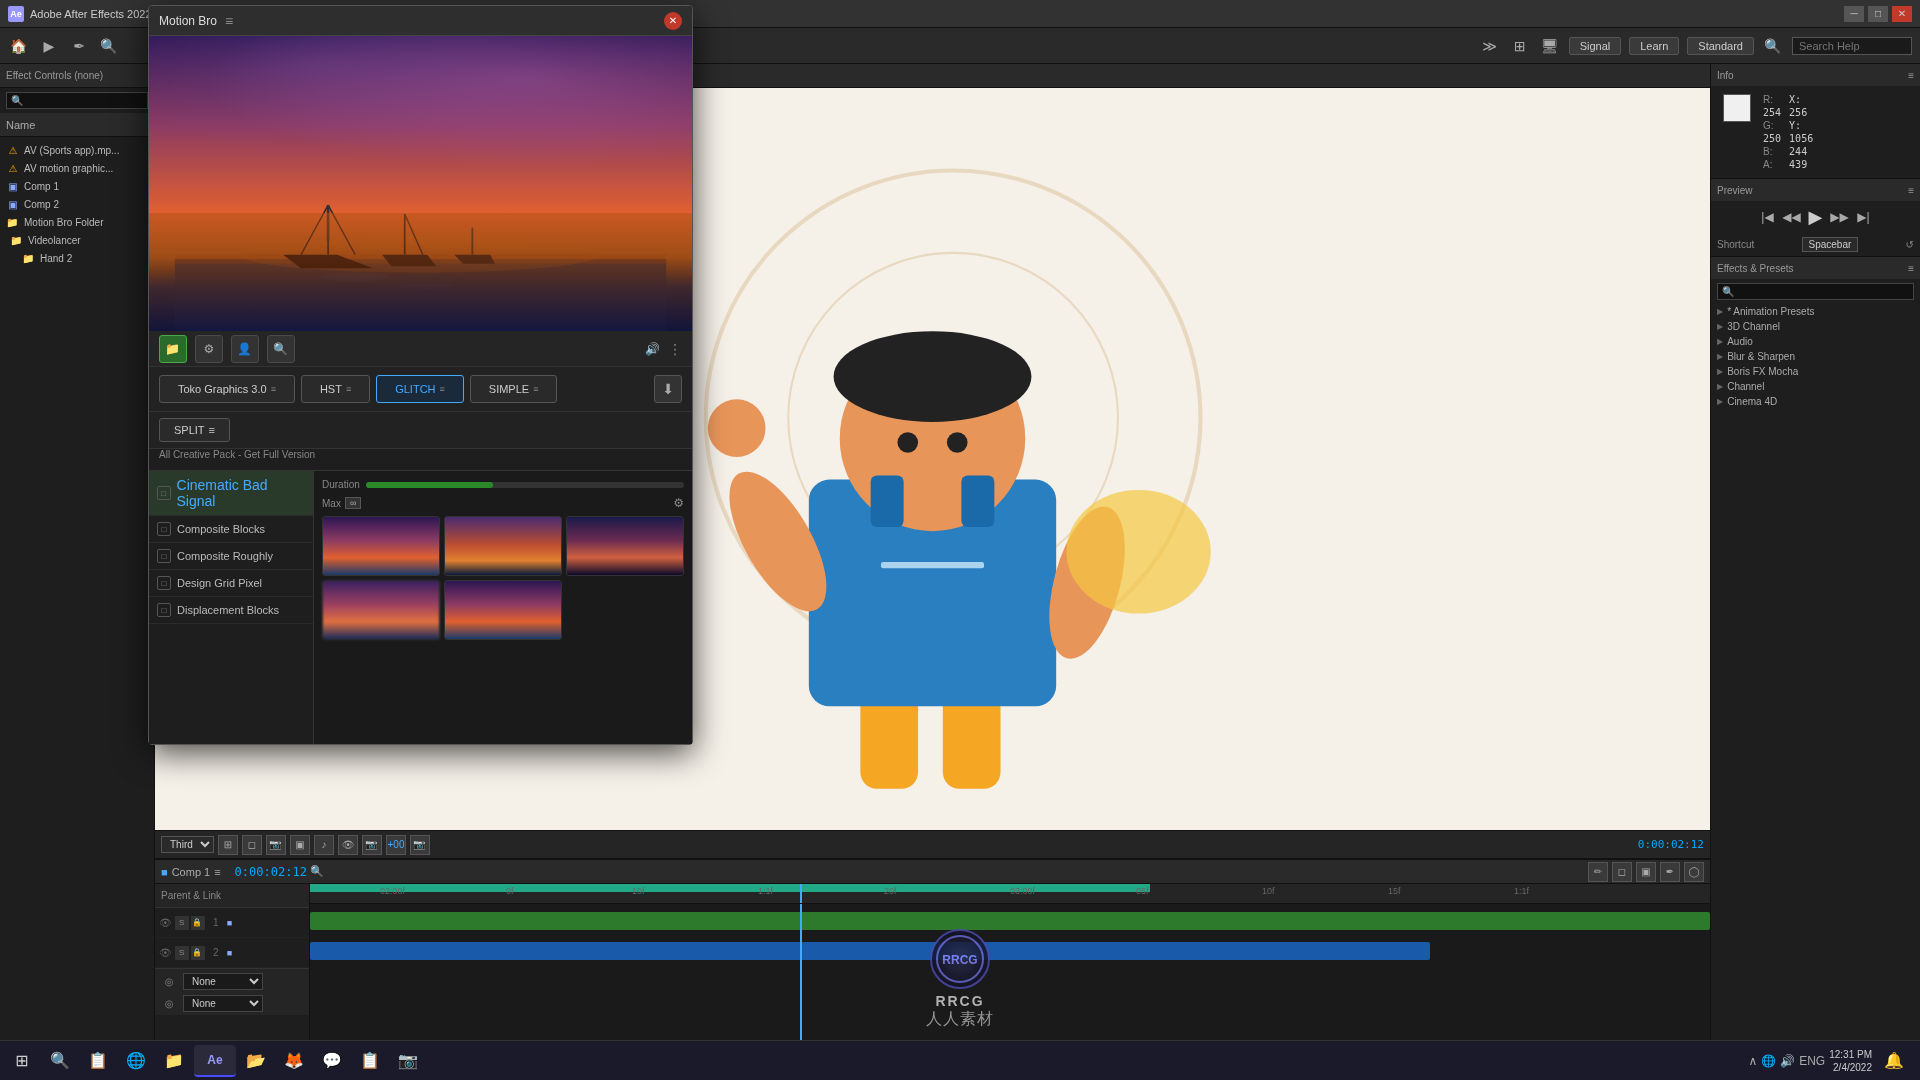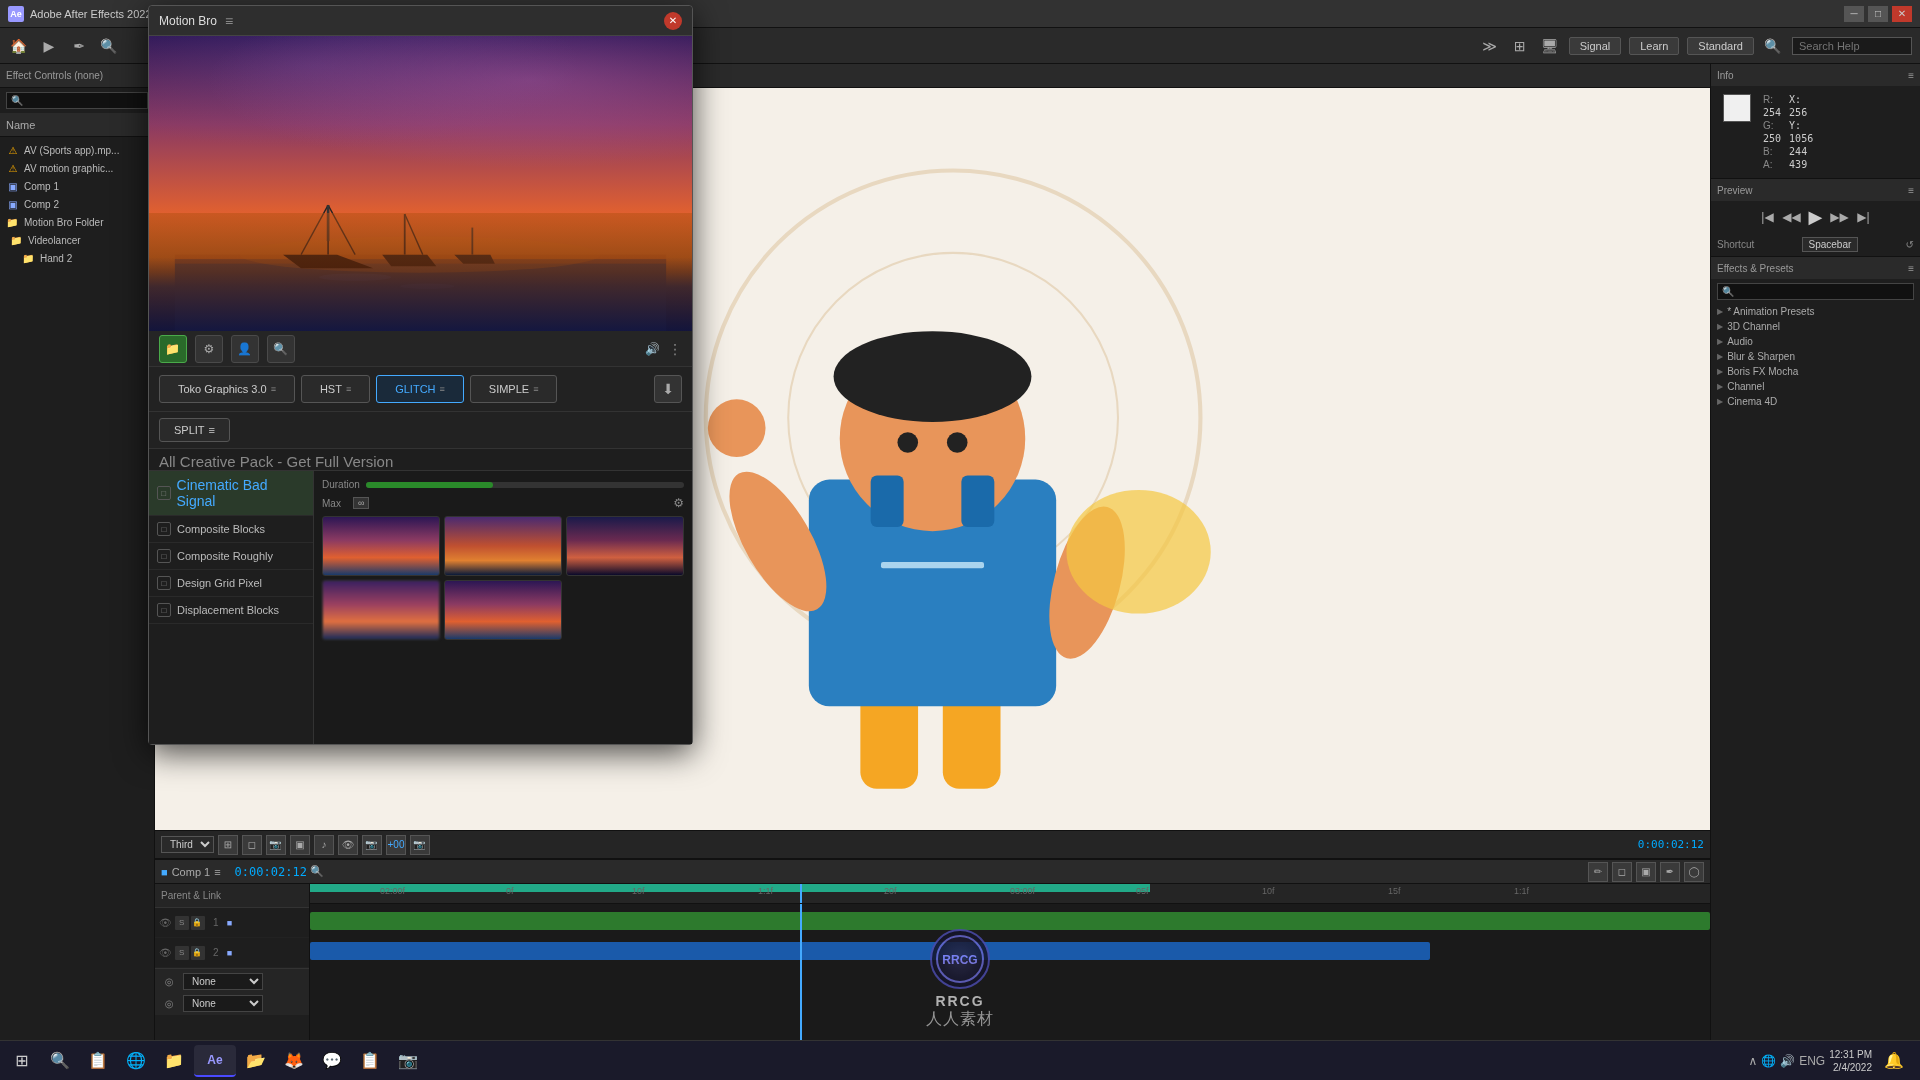--- a/index.html
+++ b/index.html
@@ -303,23 +303,23 @@
       font-size: 11px;
       cursor: pointer;
       display: inline-flex; align-items: center; gap: 4px;
     }
 
     
     .mb-search-status {
       height: 22px;
       background: #1e1e1e;
       display: flex;
-      align-items: flex-end;
+      align-items: flex-start;
       padding: 0 10px;
-      font-size: 15px;
+      font-size: 10px;
       color: #888;
       border-bottom: 1px solid #333;
     }
 
     
     .mb-content {
       flex: 1;
       display: flex;
       overflow: hidden;
     }
@@ -367,21 +367,21 @@
       position: relative;
     }
     .mb-duration-fill {
       position: absolute;
       left: 0; top: 0; bottom: 0;
       width: 40%;
       background: #2a8a2a;
       border-radius: 3px;
     }
     .mb-max-row {
-      display: flex; align-items: center; gap: 12px;
+      display: flex; align-items: center; gap: 4px;
       margin-bottom: 6px; font-size: 10px; color: #888;
     }
     .mb-thumb-grid {
       display: grid;
       grid-template-columns: repeat(3, 1fr);
       gap: 4px;
     }
     .mb-thumb {
       height: 60px;
       border-radius: 3px;

